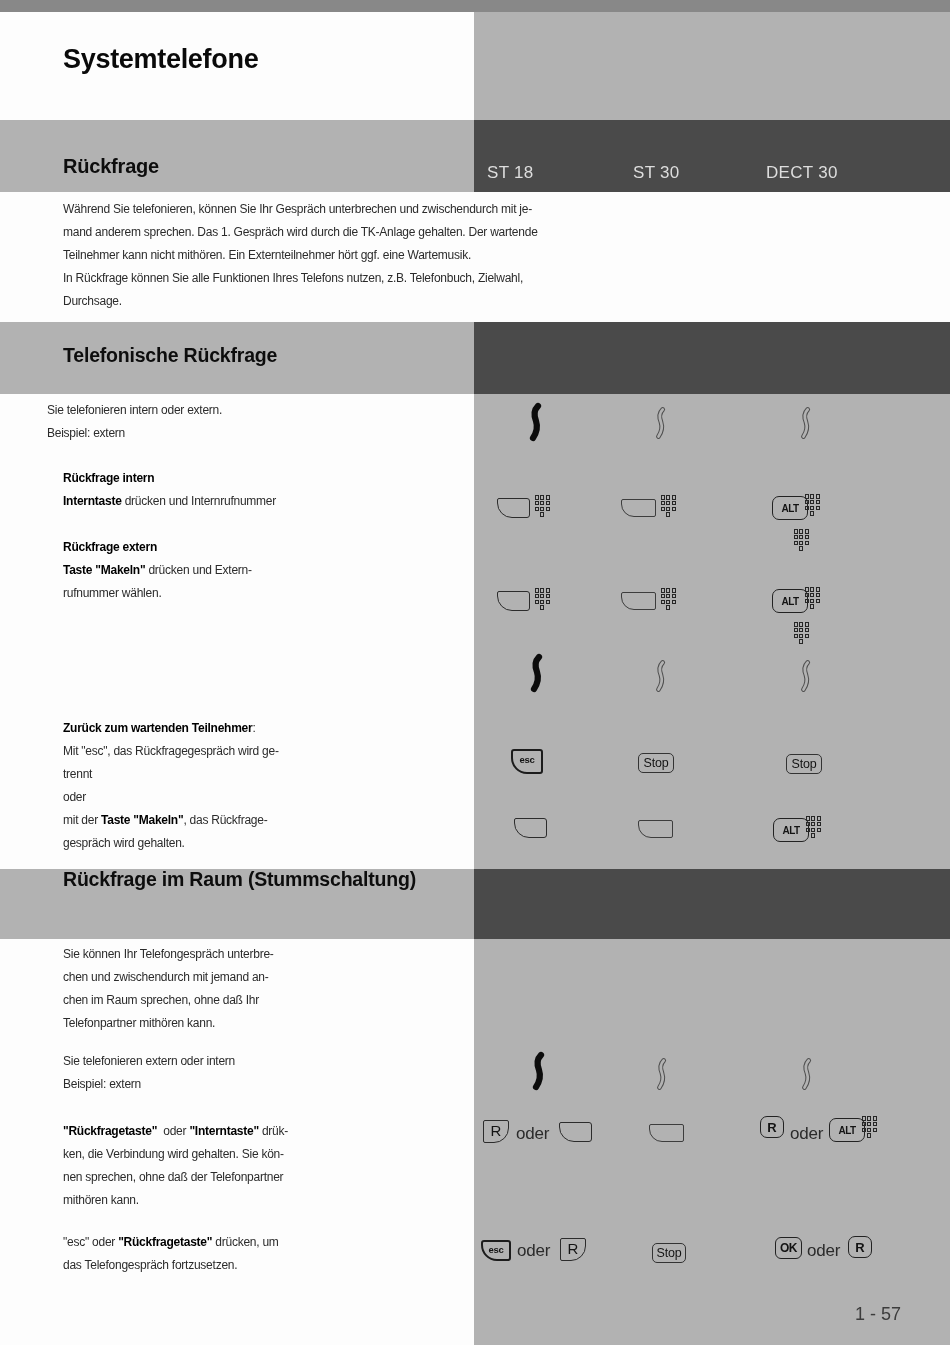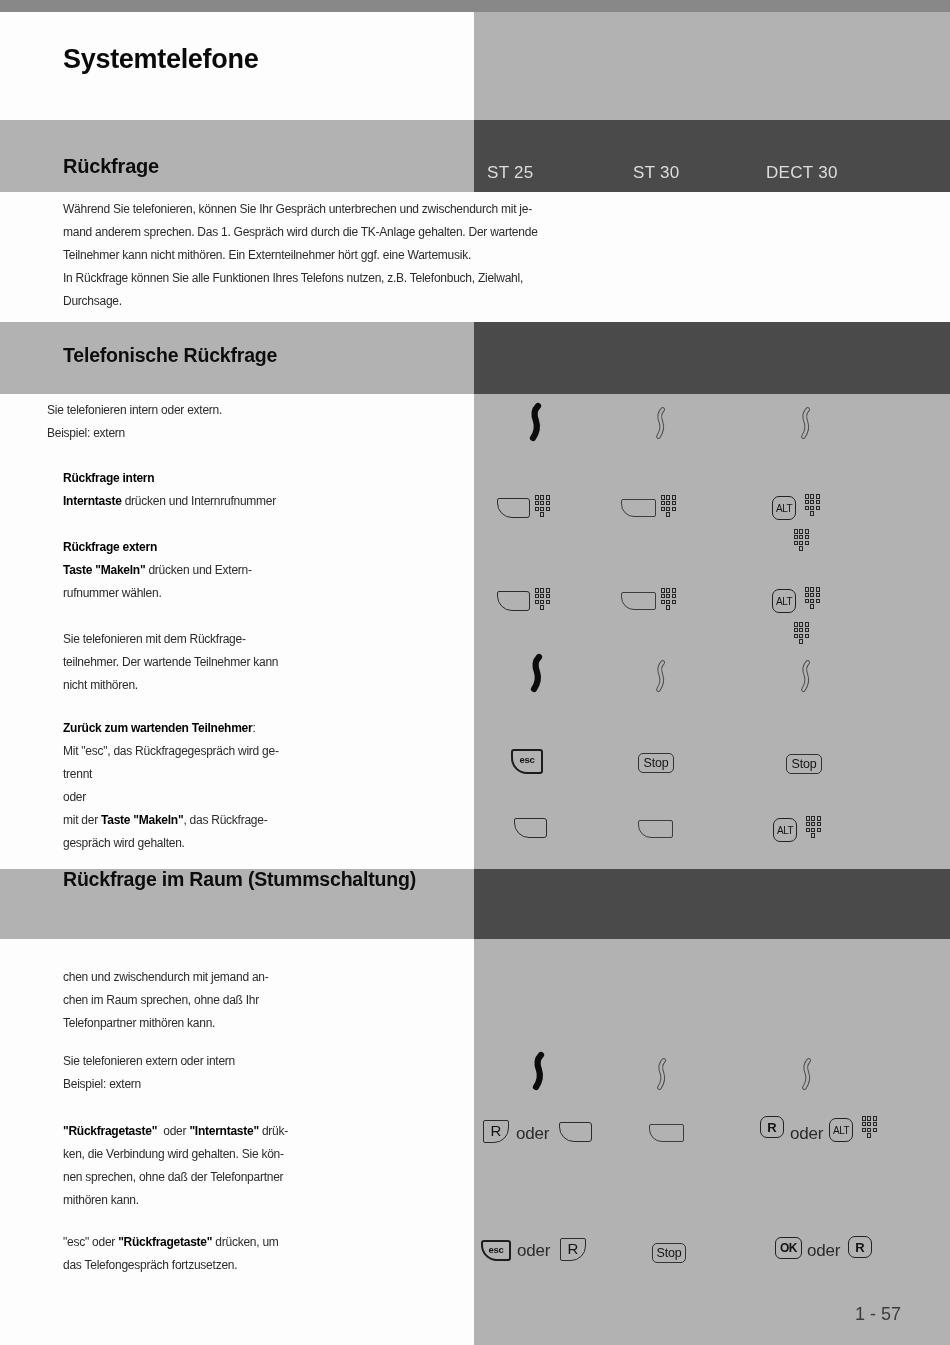--- a/index.html
+++ b/index.html
@@ -21,21 +21,21 @@
   .pagenum{font-size:18px;color:#3c3c3c;}
   
   .key{display:flex;align-items:center;justify-content:center;color:#141414;background:transparent;}
   .key-q25{width:33px;height:20px;border:1.7px solid #2c2c2c;border-radius:2px 3px 3px 15px;}
   .key-q30{width:35px;height:18px;border:1.4px solid #3d3d3d;border-radius:2px 2px 2px 13px;}
   .key-esc{width:32px;height:25px;border:2px solid #1c1c1c;border-radius:3px 3px 3px 16px;
            font-weight:bold;font-size:9.5px;align-items:flex-start;padding-top:3px;letter-spacing:-0.3px;}
   .key-r25{width:26px;height:23px;border:1.7px solid #2c2c2c;border-radius:2px 2px 15px 2px;
            font-size:15px;align-items:flex-start;padding-top:1px;}
   .btn-stop{width:36px;height:20px;border:1.6px solid #333;border-radius:5px;font-size:12.5px;letter-spacing:-0.2px;}
-  .btn-alt{width:24px;height:24px;border:1.8px solid #222;border-radius:7px;font-weight:normal;font-size:10px;letter-spacing:-0.6px;}
+  .btn-alt{width:36px;height:24px;border:1.8px solid #222;border-radius:7px;font-weight:bold;font-size:10px;letter-spacing:-0.6px;}
   .btn-r{width:24px;height:22px;border:1.8px solid #222;border-radius:7px;font-weight:bold;font-size:13px;}
   .btn-ok{width:27px;height:22px;border:1.8px solid #222;border-radius:6px;font-weight:bold;font-size:12px;letter-spacing:-0.6px;}
   .oder{font-size:17px;color:#2b2b2b;letter-spacing:-0.2px;}
   
   .keypad{display:grid;grid-template-columns:repeat(3,4px);grid-auto-rows:4.5px;gap:1.3px;}
   .keypad i{border:1.2px solid #262626;display:block;}
   .keypad i.last{grid-column:2;}
 </style>
 </head>
 <body>
@@ -47,40 +47,39 @@
   <div class="abs bandR" style="left:474px;top:108px;width:476px;height:72px"></div>
   <div class="abs bandL" style="left:0;top:310px;width:474px;height:72px"></div>
   <div class="abs bandR" style="left:474px;top:310px;width:476px;height:72px"></div>
   <div class="abs graycol" style="left:474px;top:382px;width:476px;height:475px"></div>
   <div class="abs bandL" style="left:0;top:857px;width:474px;height:70px"></div>
   <div class="abs bandR" style="left:474px;top:857px;width:476px;height:70px"></div>
   <div class="abs graycol" style="left:474px;top:927px;width:476px;height:418px"></div>
 
   <h1 class="abs title" style="left:63px;top:32px">Systemtelefone</h1>
   <div class="abs band-label" style="left:63px;top:143px">Rückfrage</div>
-  <div class="abs colhead" style="left:487px;top:151px">ST 25</div>
+  <div class="abs colhead" style="left:487px;top:151px">ST 18</div>
   <div class="abs colhead" style="left:633px;top:151px">ST 30</div>
   <div class="abs colhead" style="left:766px;top:151px">DECT 30</div>
 
   <div class="abs txt" style="left:63px;top:186px;width:840px">Während Sie telefonieren, können Sie Ihr Gespräch unterbrechen und zwischendurch mit je-
 mand anderem sprechen. Das 1. Gespräch wird durch die TK-Anlage gehalten. Der wartende
 Teilnehmer kann nicht mithören. Ein Externteilnehmer hört ggf. eine Wartemusik.
 In Rückfrage können Sie alle Funktionen Ihres Telefons nutzen, z.B. Telefonbuch, Zielwahl,
 Durchsage.</div>
 
   <div class="abs band-label" style="left:63px;top:332px;font-size:19.5px">Telefonische Rückfrage</div>
 
   <div class="abs txt" style="left:47px;top:387px;width:400px"><span>Sie telefonieren intern oder extern.</span><br><span>Beispiel: extern</span></div>
   <div class="abs txt" style="left:63px;top:455px;width:400px"><b>Rückfrage intern</b><br><b>Interntaste</b><span> drücken und Internrufnummer</span></div>
   <div class="abs txt" style="left:63px;top:524px;width:400px"><b>Rückfrage extern</b><br><b>Taste "Makeln"</b><span> drücken und Extern-</span><br><span>rufnummer wählen.</span></div>
-  <div class="abs txt" style="left:63px;top:616px;width:400px"><span>Sie telefonieren mit dem Rückfrage-</span><br><span>teilnehmer. Der wartende Teilnehmer kann</span><br><span>nicht mithören.</span></div>
   <div class="abs txt" style="left:63px;top:705px;width:400px"><b>Zurück zum wartenden Teilnehmer</b><span>:</span><br><span>Mit "esc", das Rückfragegespräch wird ge-</span><br><span>trennt</span><br><span>oder</span><br><span>mit der </span><b>Taste "Makeln"</b><span>, das Rückfrage-</span><br><span>gespräch wird gehalten.</span></div>
 
   <div class="abs band-label" style="left:63px;top:856px;font-size:19.5px">Rückfrage im Raum (Stummschaltung)</div>
-  <div class="abs txt" style="left:63px;top:931px;width:400px"><br><span>chen und zwischendurch mit jemand an-</span><br><span>chen im Raum sprechen, ohne daß Ihr</span><br><span>Telefonpartner mithören kann.</span></div>
+  <div class="abs txt" style="left:63px;top:931px;width:400px"><span>Sie können Ihr Telefongespräch unterbre-</span><br><span>chen und zwischendurch mit jemand an-</span><br><span>chen im Raum sprechen, ohne daß Ihr</span><br><span>Telefonpartner mithören kann.</span></div>
   <div class="abs txt" style="left:63px;top:1038px;width:400px"><span>Sie telefonieren extern oder intern</span><br><span>Beispiel: extern</span></div>
   <div class="abs txt" style="left:63px;top:1108px;width:410px"><b>"Rückfragetaste"</b><span>  oder </span><b>"Interntaste"</b><span> drük-</span><br><span>ken, die Verbindung wird gehalten. Sie kön-</span><br><span>nen sprechen, ohne daß der Telefonpartner</span><br><span>mithören kann.</span></div>
   <div class="abs txt" style="left:63px;top:1219px;width:410px"><span>"esc" oder </span><b>"Rückfragetaste"</b><span> drücken, um</span><br><span>das Telefongespräch fortzusetzen.</span></div>
 
   <svg class="abs" style="left:523px;top:389px" width="26" height="42" viewBox="0 0 26 42">
     <path d="M15,5 C10,10 11,15 13,20 C15,26 14,31 10,37" fill="none" stroke="#0c0c0c" stroke-width="6.2" stroke-linecap="round"></path>
   </svg>
   <svg class="abs" style="left:650px;top:393px" width="22" height="36" viewBox="0 0 26 42">
     <path d="M15,5 C10,10 11,15 13,20 C15,26 14,31 10,37" fill="none" stroke="#4f4f4f" stroke-width="5.6" stroke-linecap="round"></path>
     <path d="M15,5 C10,10 11,15 13,20 C15,26 14,31 10,37" fill="none" stroke="#b2b2b2" stroke-width="3.2" stroke-linecap="round"></path>

